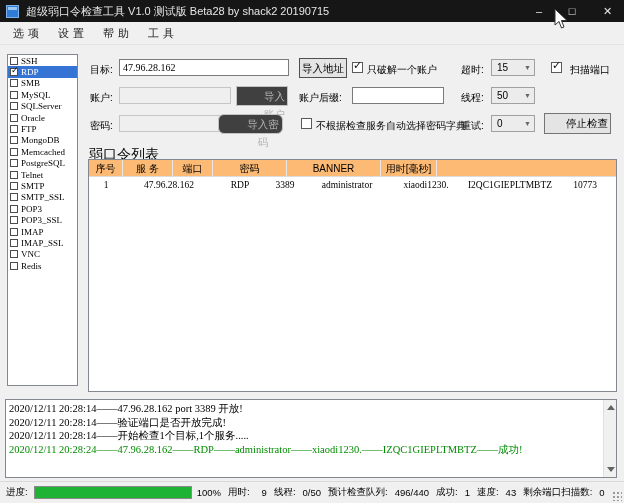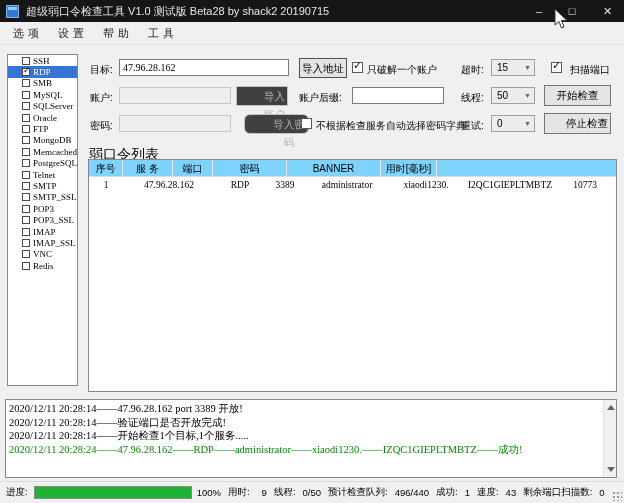--- a/index.html
+++ b/index.html
@@ -14,21 +14,21 @@
   .win-title { color:#e6e6e6; font-size:11px; margin-left:7px; white-space:nowrap; }
   .tb-btn { position:absolute; top:0; height:22px; width:30px; color:#e8e8e8; font-size:11px; text-align:center; line-height:22px; }
   .tb-min { left:524px; } .tb-max { left:557px; } .tb-close { left:591px; width:33px; }
 
   
   .menubar { position:absolute; left:0; top:22px; width:624px; height:23px; background:#f0f0f0; border-bottom:1px solid #e3e3e3; display:flex; align-items:center; }
   .menu-item { font-size:11px; color:#1a1a1a; margin-left:11px; letter-spacing:4px; padding:2px 2px; }
 
   
   .listbox { position:absolute; left:7px; top:54px; width:71px; height:332px; background:#ffffff; border:1px solid #828790; overflow:hidden; }
-  .svc-item { height:11.4px; display:flex; align-items:center; padding-left:14px; font-family:"Liberation Serif", serif; font-size:9px; color:#000; }
+  .svc-item { height:11.4px; display:flex; align-items:center; padding-left:2px; font-family:"Liberation Serif", serif; font-size:9px; color:#000; }
   .svc-item.selected { background:#3573d5; color:#ffffff; }
   .svc-box { width:8px; height:8px; min-width:8px; background:#fff; border:1px solid #4b4b4b; margin-right:3px; position:relative; }
   .svc-box .ck { position:absolute; left:0px; top:-3px; font-size:9px; color:#111; line-height:9px; }
 
   
   .lbl { position:absolute; font-size:10px; color:#000; white-space:nowrap; }
   .field { position:absolute; background:#fff; border:1px solid #7b7b7b; font-family:"Liberation Serif", serif; font-size:10px; color:#000; padding:0 3px; height:17px; line-height:15px; }
   .field.disabled { background:#efefef; border-color:#c6c6c6; }
   input.field { outline:none; }
   .btn { position:absolute; background:#e4e4e4; border:1px solid #747474; font-size:10.5px; color:#000; text-align:center; height:20px; line-height:18px; }
@@ -36,21 +36,21 @@
   .btn.disabled { background:#404040; border-color:#c3c3c3; color:#b3b3b3;padding-left:25px; }
   .cbx { position:absolute; width:11px; height:11px; background:#fff; border:1px solid #5a5a5a; }
   .cbx .ck { position:absolute; left:0px; top:-4px; font-size:11px; color:#111; }
   .combo { position:absolute; height:17px; background:#ececec; border:1px solid #a0a0a0; display:flex; align-items:center; }
   .combo .val { flex:1; font-size:10px; padding-left:5px; color:#000; }
   .combo .arr { width:13px; font-size:7px; color:#666; text-align:center; }
 
   
   .section-label { position:absolute; left:89px; top:146px; font-size:14px; color:#000; }
   .lv { position:absolute; left:88px; top:159px; width:529px; height:233px; background:#fff; border:1px solid #828790; overflow:hidden; }
-  .lv-header { display:flex; height:17px; border-bottom:1px solid #dcdcdc; background:#7dd3fc; }
+  .lv-header { display:flex; height:17px; border-bottom:1px solid #dcdcdc; background:#fdba74; }
   .lv-h { font-size:10px; color:#000; text-align:center; line-height:17px; border-right:1px solid #e7e7e7; overflow:hidden; white-space:nowrap; }
   .lv-row { display:flex; height:16px; }
   .lv-c { font-family:"Liberation Serif", serif; font-size:9.5px; color:#000; text-align:center; line-height:16px; overflow:hidden; white-space:nowrap; }
 
   
   .logbox { position:absolute; left:5px; top:399px; width:612px; height:79px; background:#fff; border:1px solid #828790; overflow:hidden; }
   .log-lines { position:absolute; left:3px; top:2px; right:16px; }
   .log-line { font-family:"Liberation Serif", serif; font-size:10.5px; line-height:13.6px; color:#000; white-space:nowrap; }
   .log-line.green { color:#008b00; }
   .log-sb { position:absolute; right:0; top:0; width:13px; height:100%; background:#f0f0f0; border-left:1px solid #e0e0e0; }
@@ -194,25 +194,24 @@
   <span class="lbl" style="left:90px; top:91px;">账户:</span>
   <input class="field disabled" style="left: 119px; top: 87px; width: 112px;" value="">
   <div class="btn disabled" style="left:236px; top:86px; width:52px;">导入账户</div>
   <span class="lbl" style="left:299px; top:91px;">账户后缀:</span>
   <input class="field" style="left: 352px; top: 87px; width: 92px;" value="">
   <span class="lbl" style="left:461px; top:91px;">线程:</span>
   <div class="combo" style="left:491px; top:87px; width:44px;">
     <span class="val">50</span>
       <span class="arr">▼</span>
   </div>
-  <div class="btn" style="left:544px; top:85px; width:67px; height:21px; line-height:19px;">开始检查</div>
 
   <span class="lbl" style="left:90px; top:119px;">密码:</span>
   <input class="field disabled" style="left: 119px; top: 115px; width: 112px;" value="">
-  <div class="btn disabled" style="left:244px; top:114px; width:65px;border-radius:6px;">导入密码</div>
+  <div class="btn disabled" style="left:218px; top:114px; width:65px;border-radius:6px;">导入密码</div>
   <div class="cbx" style="left:301px; top:118px;"></div>
   <span class="lbl" style="left:316px; top:119px; font-size:10px;">不根据检查服务自动选择密码字典</span>
   <span class="lbl" style="left:461px; top:119px;">重试:</span>
   <div class="combo" style="left:491px; top:115px; width:44px;">
     <span class="val">0</span>
       <span class="arr">▼</span>
   </div>
   <div class="btn" style="left:544px; top:113px; width:67px; height:21px; line-height:19px;padding-left:19px;">停止检查</div>
 
   <span class="section-label">弱口令列表</span>

